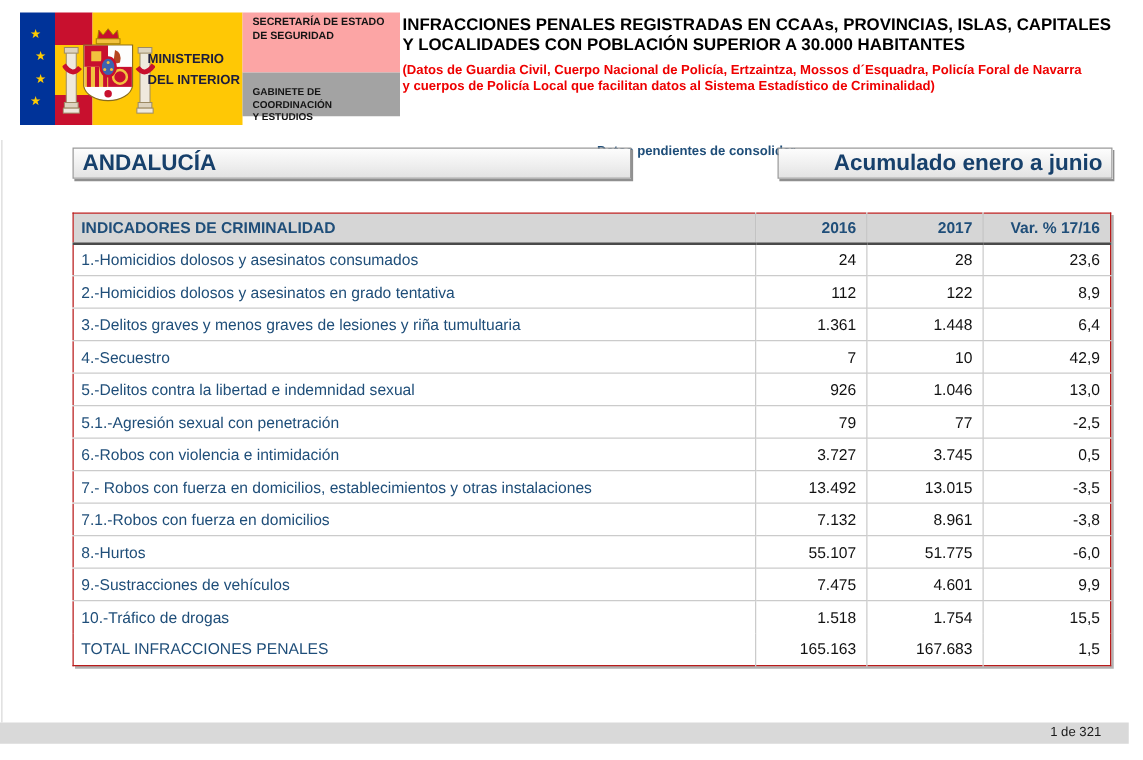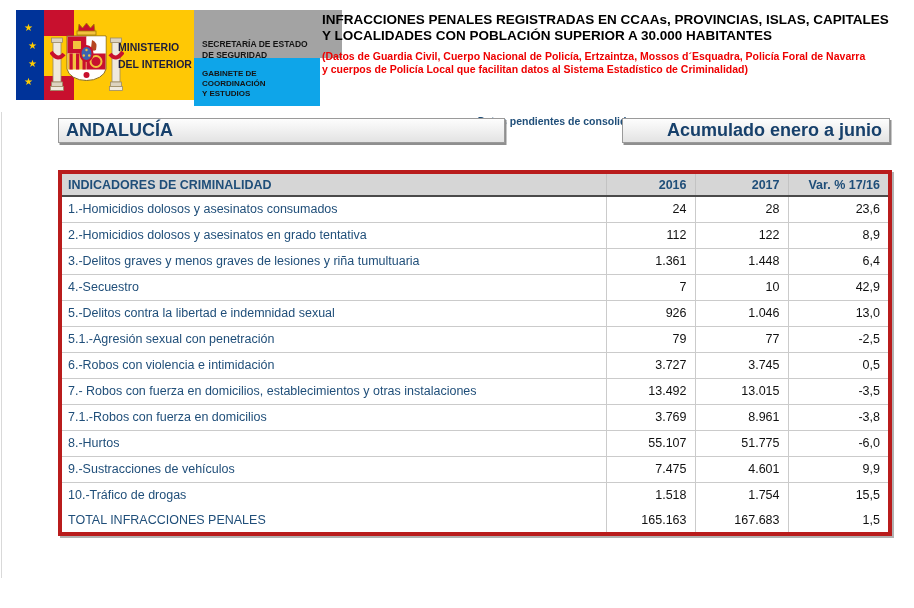--- a/index.html
+++ b/index.html
@@ -13,44 +13,44 @@
   .eu-strip .star { position:absolute; color:#FFCC00; font-size:10px; line-height:10px; }
   .flag { position:absolute; left:28px; top:0; width:30px; height:90px; }
   .flag .band-red-top { position:absolute; top:0; left:0; right:0; height:26px; background:#C8102E; }
   .flag .band-yellow  { position:absolute; top:26px; left:0; right:0; height:40px; background:#FFC805; }
   .flag .band-red-bot { position:absolute; top:66px; left:0; right:0; height:24px; background:#C8102E; }
   .yellow-block { position:absolute; left:58px; top:0; width:120px; height:90px; background:#FFC805; }
   .coa { position:absolute; left:34px; top:8px; }
   .ministry-name { position:absolute; left:102px; top:29px; width:78px; font-size:10.5px; font-weight:bold;
                    color:#1d1d3c; line-height:17px; white-space:nowrap; }
   .gray-col { position:absolute; left:178px; top:0; width:126px; height:90px; }
-  .secretaria { position:absolute; left:0; top:0; width:148px; height:48px; background:#a3a3a3;
-                padding:29px 4px 0 8px; font-size:8.5px; font-weight:bold; color:#141414; line-height:11px; }
-  .gabinete   { position:absolute; left:0; top:48px; width:126px; height:48px; background:#0ea5e9;
+  .secretaria { position:absolute; left:0; top:0; width:126px; height:48px; background:#fca5a5;
+                padding:2px 4px 0 8px; font-size:8.5px; font-weight:bold; color:#141414; line-height:11px; }
+  .gabinete   { position:absolute; left:0; top:48px; width:126px; height:35px; background:#a3a3a3;
                 padding:11px 4px 0 8px; font-size:8px; font-weight:bold; color:#141414; line-height:10px; }
 
   
   .title-block { position:absolute; left:322px; top:12px; width:588px; text-align:left; }
   .title-line { font-size:13.5px; font-weight:bold; color:#000; line-height:16px; }
   .subtitle { margin-top:6px; }
   .subtitle-line { font-size:10.5px; font-weight:bold; color:#EE0000; line-height:13px; }
   .pending-note { position:absolute; left:322px; top:99px; width:470px; text-align:center;
                   font-size:10.5px; font-weight:bold; color:#1F4E79;margin-top:16px; }
 
   
   .band-btn { position:absolute; top:118px; height:25px; line-height:23px;
               background:linear-gradient(180deg,#fdfdfd 0%,#efefef 55%,#e3e3e3 100%);
               border:1px solid #9a9a9a; box-shadow:1.5px 2px 0 #8f8f8f;
               font-size:18px; font-weight:bold; color:#17406B; padding:0 7px; cursor:pointer; }
   .region-btn { left:58px; width:447px; text-align:left; }
   .period-btn { left:622px; width:268px; text-align:right; }
 
   
   table.crime { position:absolute; left:58px; top:170px; width:830px; border-collapse:collapse;
-                table-layout:fixed; border:4px solid #b91c1c; box-shadow:2px 2px 0 #b2b2b2; }
+                table-layout:fixed; border:1px solid #b91c1c; box-shadow:2px 2px 0 #b2b2b2; }
   table.crime th { background:#d6d6d6; color:#1F4E79; font-size:12.5px; font-weight:bold;
                    height:24px; border-bottom:2px solid #4a4a4a; border-right:1px solid #c3c3c3; }
   table.crime th.lbl { text-align:left; padding-left:6px; }
   table.crime th.num { text-align:right; padding-right:8px; }
   table.crime td { height:26px; font-size:12.5px; border-bottom:1px solid #cbcbcb; border-right:1px solid #cbcbcb; background:#fff; }
   table.crime td.lbl { color:#1F4E79; text-align:left; padding-left:6px; white-space:nowrap; overflow:hidden; }
   table.crime td.num { color:#111; text-align:right; padding-right:8px; }
   table.crime tr > *:last-child { border-right:none; }
   table.crime tr:last-child td { border-bottom:none; }
 
@@ -204,21 +204,21 @@
       <td class="num">0,5</td>
     </tr>
         <tr>
       <td class="lbl">7.- Robos con fuerza en domicilios, establecimientos y otras instalaciones</td>
       <td class="num">13.492</td>
       <td class="num">13.015</td>
       <td class="num">-3,5</td>
     </tr>
         <tr>
       <td class="lbl">7.1.-Robos con fuerza en domicilios</td>
-      <td class="num">3.769</td>
+      <td class="num">7.132</td>
       <td class="num">8.961</td>
       <td class="num">-3,8</td>
     </tr>
         <tr>
       <td class="lbl">8.-Hurtos</td>
       <td class="num">55.107</td>
       <td class="num">51.775</td>
       <td class="num">-6,0</td>
     </tr>
         <tr>
@@ -238,14 +238,17 @@
       <tr>
         <td class="lbl">TOTAL INFRACCIONES PENALES</td>
         <td class="num">165.163</td>
         <td class="num">167.683</td>
         <td class="num">1,5</td>
       </tr>
     </tbody>
   </table>
 
   <div class="edge-line"></div>
+  <div class="footer-bar">
+    <span>1 de 321</span>
+  </div>
 
 </div>
 
 </body></html>

